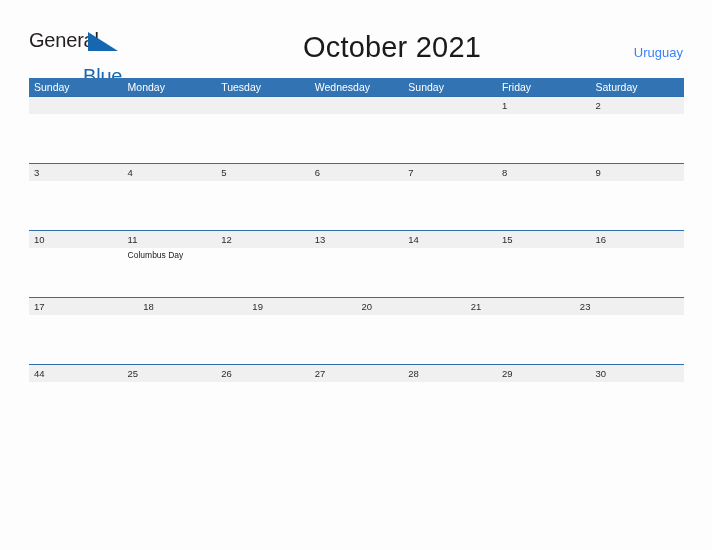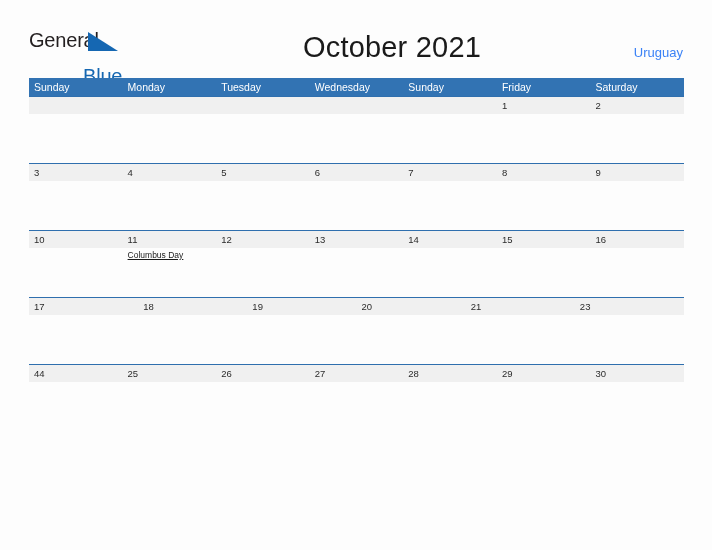--- a/index.html
+++ b/index.html
@@ -144,21 +144,20 @@
     background: #fdfdfd;
   }
   .week.short .week-body { height: 12px; }
   .day-event {
     flex: 1 1 0;
     font-size: 8.5px;
     line-height: 12px;
     color: #1a1a1a;
     padding: 1px 4px 0 5px;
     box-sizing: border-box;
-    text-decoration: underline;
   }
 </style>
 </head>
 <body>
 
 <div class="page">
 
   <div class="header">
 
     <div class="logo">

